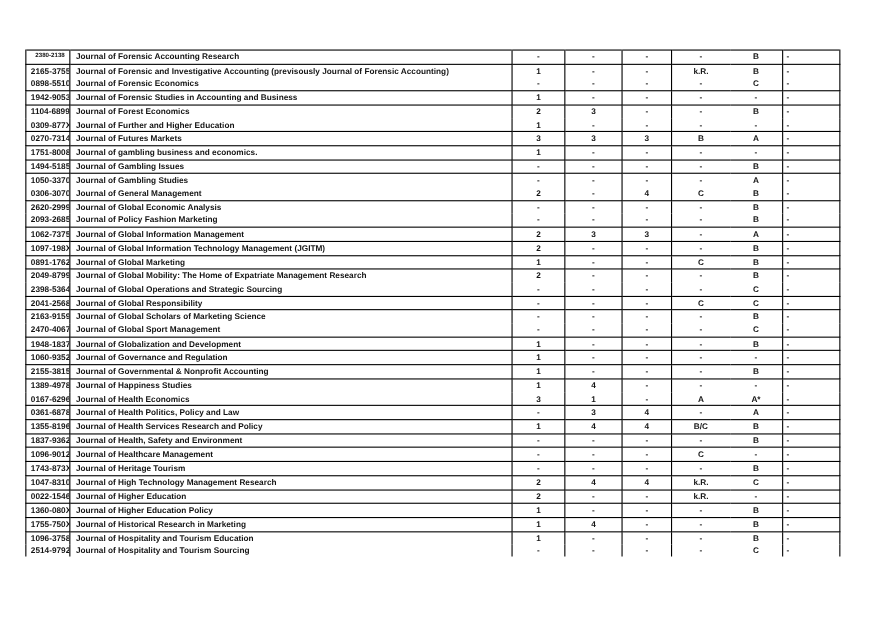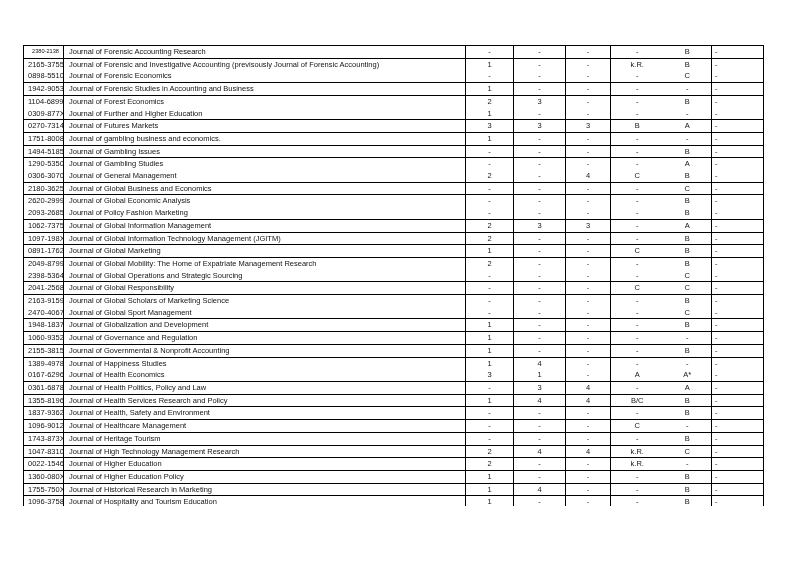--- a/index.html
+++ b/index.html
@@ -6,20 +6,21 @@
   body {
     width: 800px; height: 566px;
     background: #ffffff;
     font-family: "Liberation Sans", sans-serif;
   }
   .page {
     position: relative;
     width: 800px; height: 506px;
     background: #ffffff;
     overflow: hidden;
+    font-weight: bold;
   }
   table.journal-table {
     position: absolute;
     left: 23px; top: 45px;
     width: 740px;
     border-collapse: collapse;
     table-layout: fixed;
     border: 1px solid #000;
   }
   td {
@@ -144,47 +145,37 @@
     <td class="c-issn">1494-5185</td>
     <td class="c-title">Journal of Gambling Issues</td>
     <td class="c-val c-v1">-</td>
     <td class="c-val c-v2">-</td>
     <td class="c-val c-v3">-</td>
     <td class="c-val c-v4">-</td>
     <td class="c-val c-v5">B</td>
     <td class="c-val c-v6">-</td>
   </tr>
         <tr class="no-bb">
-    <td class="c-issn">1290-5350</td>
+    <td class="c-issn">1050-3370</td>
     <td class="c-title">Journal of Gambling Studies</td>
     <td class="c-val c-v1">-</td>
     <td class="c-val c-v2">-</td>
     <td class="c-val c-v3">-</td>
     <td class="c-val c-v4">-</td>
     <td class="c-val c-v5">A</td>
     <td class="c-val c-v6">-</td>
   </tr>
         <tr>
     <td class="c-issn">0306-3070</td>
     <td class="c-title">Journal of General Management</td>
     <td class="c-val c-v1">2</td>
     <td class="c-val c-v2">-</td>
     <td class="c-val c-v3">4</td>
     <td class="c-val c-v4">C</td>
     <td class="c-val c-v5">B</td>
-    <td class="c-val c-v6">-</td>
-  </tr>
-        <tr>
-    <td class="c-issn">2180-3625</td>
-    <td class="c-title">Journal of Global Business and Economics</td>
-    <td class="c-val c-v1">-</td>
-    <td class="c-val c-v2">-</td>
-    <td class="c-val c-v3">-</td>
-    <td class="c-val c-v4">-</td>
-    <td class="c-val c-v5">C</td>
     <td class="c-val c-v6">-</td>
   </tr>
         <tr class="no-bb">
     <td class="c-issn">2620-2999</td>
     <td class="c-title">Journal of Global Economic Analysis</td>
     <td class="c-val c-v1">-</td>
     <td class="c-val c-v2">-</td>
     <td class="c-val c-v3">-</td>
     <td class="c-val c-v4">-</td>
     <td class="c-val c-v5">B</td>

